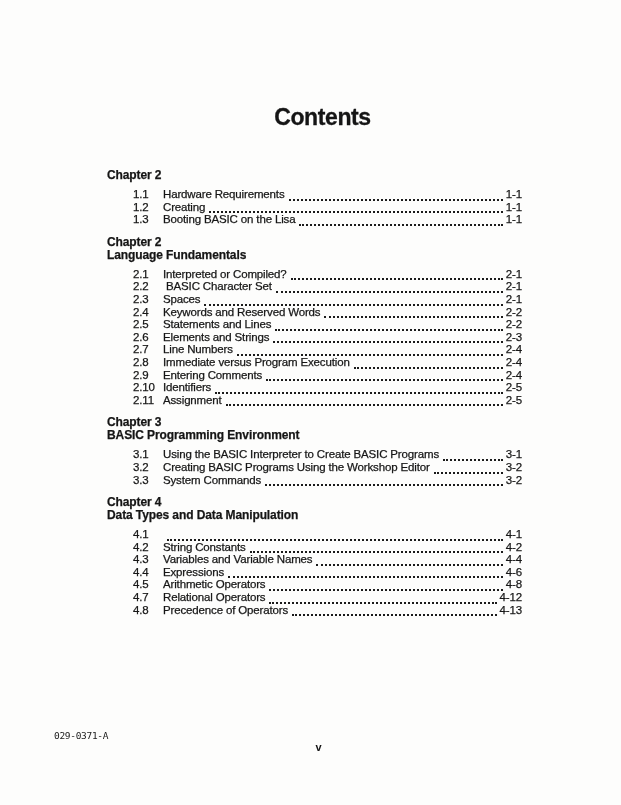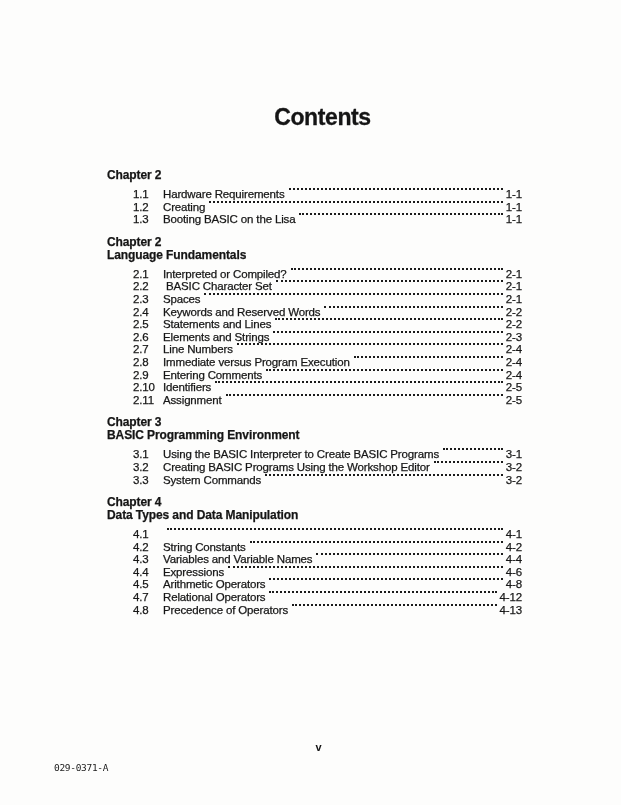--- a/index.html
+++ b/index.html
@@ -50,21 +50,21 @@
     font-weight: bold;
     letter-spacing: -0.1px;
     white-space: pre;
   }
   .entries {
     margin-top: 6px;
     margin-left: 26px;
   }
   .entry {
     display: flex;
-    align-items: flex-start;
+    align-items: flex-end;
     font-size: 11.5px;
     line-height: 12.6px;
     letter-spacing: -0.15px;
   }
   .num {
     flex: none;
     width: 30px;
     white-space: pre;
   }
   .etitle {
@@ -88,21 +88,21 @@
     top: 741px;
     left: 0;
     width: 100%;
     text-align: center;
     font-size: 11px;
     font-weight: bold;
     transform: translateX(8px);
   }
   .docnum {
     position: absolute;
-    top: 762px;
+    top: 730px;
     left: 54px;
     font-family: "DejaVu Sans Mono", monospace;
     font-size: 9.5px;
     letter-spacing: -0.3px;
     color: #1a1a1a;
   }
 </style>
 </head>
 <body>
 

